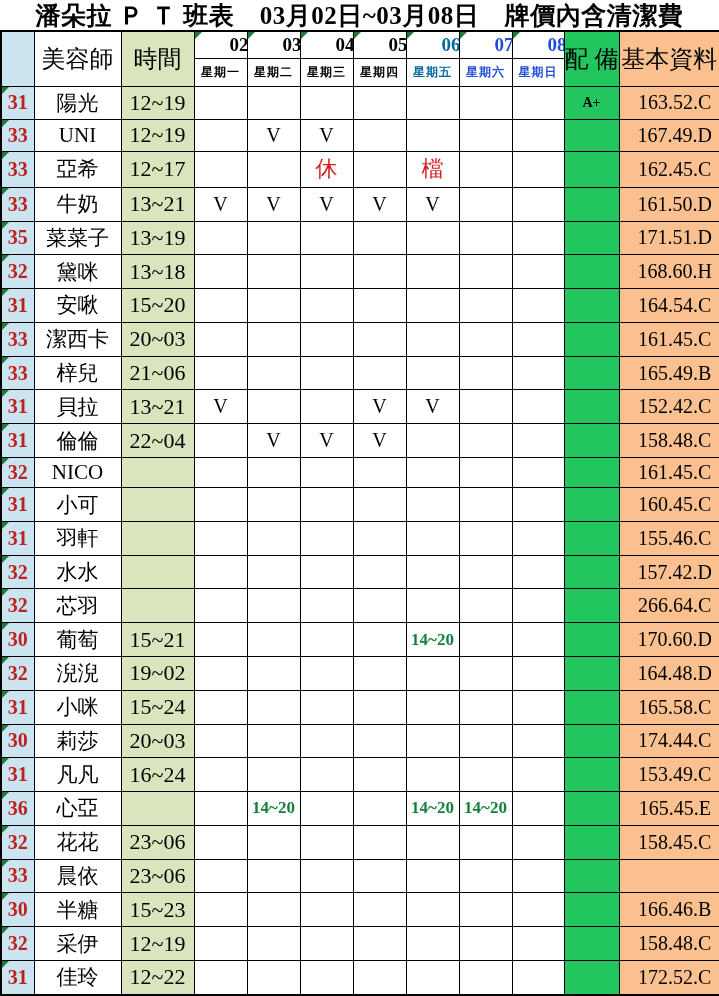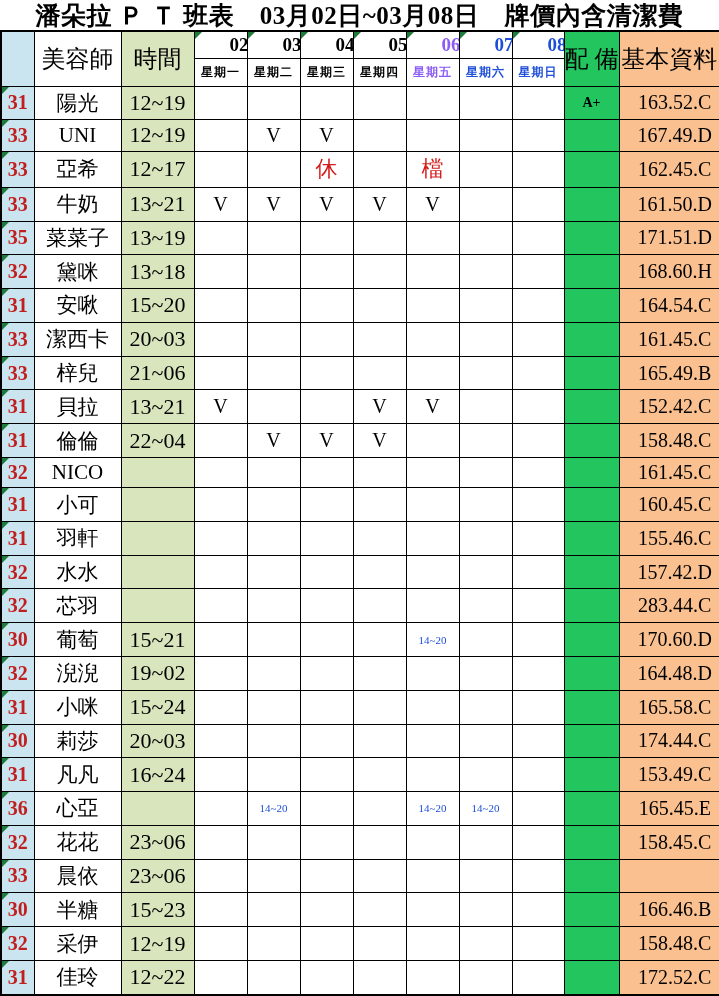--- a/index.html
+++ b/index.html
@@ -19,42 +19,42 @@
     position: relative; overflow: hidden; font-weight: normal;
   }
   tr.h-date { height: 27px; }
   tr.h-week { height: 28px; }
 
   .bg-blue   { background: #cbe5f0; }
   .bg-green  { background: #d9e5bd; }
   .bg-pink   { background: #22c55e; }
   .bg-orange { background: #fac08f; }
 
-  .c-green { color: #8b5cf6; }
+  .c-green { color: #0369a1; }
   .c-red   { color: #1d4ed8; }
 
   .tri {
     position: absolute; top: 0; left: 0; width: 0; height: 0;
     border-top: 7px solid #1e7b3c; border-right: 7px solid transparent;
     display: block;
   }
 
   th.head-cjk { font-size: 24px; font-weight: normal; }
   th.day-num  { font-size: 19px; font-weight: bold; padding-left: 35px; }
   th.weekday  { font-size: 12px; font-weight: bold; letter-spacing: 1px; }
 
   td.num   { font-size: 20px; font-weight: bold; color: #c01f1f; }
   td.name  { font-size: 21px; margin-left: 41px; }
   td.time  { font-size: 22px; }
   td.equip { font-size: 14px; font-weight: bold; }
   td.info  { font-size: 20px; padding-left: 11px; }
 
   .mark-v    { font-size: 20px; }
   .mark-note { font-size: 22px; color: #d41c1c; }
-  .mark-time { font-size: 11px; color: #1d4ed8; font-weight: normal; }
+  .mark-time { font-size: 17px; color: #15803d; font-weight: bold; }
 </style>
 </head>
 <body>
 
 <div class="sheet">
   <div class="title">潘朵拉 Ｐ Ｔ 班表　03月02日~03月08日　牌價內含清潔費</div>
 
   <table>
     <colgroup>
       <col style="width:33px">
@@ -311,21 +311,21 @@
           <td class="name">芯羽</td>
           <td class="bg-green time"></td>
           <td class="day "></td>
           <td class="day "></td>
           <td class="day "></td>
           <td class="day "></td>
           <td class="day "></td>
           <td class="day "></td>
           <td class="day "></td>
           <td class="bg-pink equip"></td>
-          <td class="bg-orange info">283.44.C</td>
+          <td class="bg-orange info">266.64.C</td>
         </tr>
         <tr>
           <td class="bg-blue num"><span class="tri"></span>30</td>
           <td class="name">葡萄</td>
           <td class="bg-green time">15~21</td>
           <td class="day "></td>
           <td class="day "></td>
           <td class="day "></td>
           <td class="day "></td>
           <td class="day mark-time">14~20</td>

